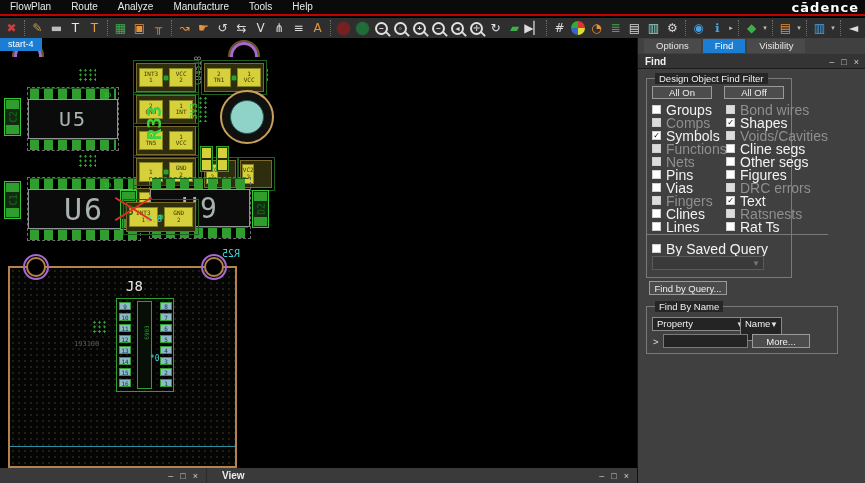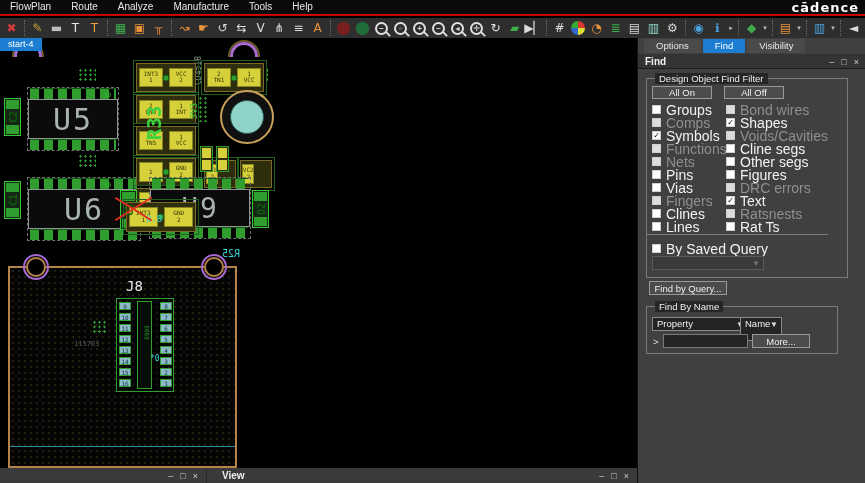--- a/index.html
+++ b/index.html
@@ -250,21 +250,21 @@
       <div class="vlabel" style="left: 188px; top: 6px; width: 20px; height: 52px;">
         <span style="color: rgb(143, 143, 143); font-size: 8px;">CD4518</span>
       </div>
       <div class="viagrid" style="left: 78px; top: 30px; width: 18px; height: 14px;"></div>
       <div class="viagrid" style="left: 250px; top: 30px; width: 18px; height: 14px;"></div>
       <div class="viagrid" style="left: 78px; top: 116px; width: 18px; height: 14px;"></div>
       <div class="ic" style="left: 28px; top: 50px; width: 90px; height: 62px;">
         <div class="padrow top"></div>
         <div class="padrow bot"></div>
         <div class="icbody">
-          <span class="iclabel" style="font-size: 30px;">U5</span>
+          <span class="iclabel" style="font-size: 20px;">U5</span>
         </div>
       </div>
       <div class="pcbtext" style="left: 104px; top: 53px; font-size: 6px; color: rgb(53, 200, 53);">10</div>
       <div class="ic" style="left: 28px; top: 140px; width: 112px; height: 62px;">
         <div class="padrow top"></div>
         <div class="padrow bot"></div>
         <div class="icbody">
           <span class="iclabel" style="font-size: 30px;">U6</span>
         </div>
       </div>
@@ -410,41 +410,41 @@
         <div class="j8pad" style="left: 43px; top: 36px; width: 12px; height: 8px;">5</div>
         <div class="j8pad" style="left: 43px; top: 47px; width: 12px; height: 8px;">4</div>
         <div class="j8pad" style="left: 43px; top: 58px; width: 12px; height: 8px;">3</div>
         <div class="j8pad" style="left: 43px; top: 69px; width: 12px; height: 8px;">2</div>
         <div class="j8pad" style="left: 43px; top: 80px; width: 12px; height: 8px;">1</div>
       </div>
       <div class="viagrid" style="left: 92px; top: 282px; width: 16px; height: 14px;"></div>
       <div class="vlabel" style="left: 136px; top: 282px; width: 20px; height: 24px;">
         <span style="color: rgb(47, 158, 47); font-size: 6px;">6903</span>
       </div>
-      <div class="pcbtext" style="left: 74px; top: 302px; font-size: 7px; color: rgb(90, 90, 90);">115703</div>
+      <div class="pcbtext" style="left: 74px; top: 302px; font-size: 7px; color: rgb(90, 90, 90);">193100</div>
       <div class="pcbtext" style="left: 150px; top: 316px; font-size: 8px;">*0</div>
       <div class="hline" style="left: 10px; top: 408px; width: 225px; height: 1px;"></div>
     </div>
 
   <div id="panel">
     <div id="panel-tabs">
         <div class="ptab">Options</div>
         <div class="ptab active">Find</div>
         <div class="ptab">Visibility</div>
       </div>
     <div id="panel-title">
       <span>Find</span>
       <span class="wctrl" style="top:0;">
         <span class="wbtn">–</span>
         <span class="wbtn">□</span>
         <span class="wbtn">×</span>
       </span>
     </div>
 
-    <div class="groupbox" style="left:8px; top:40px; width:202px; height:200px;">
+    <div class="groupbox" style="left:8px; top:40px; width:146px; height:200px;">
       <span class="grouptitle">Design Object Find Filter</span>
     </div>
     <div class="pbtn" style="left:14px; top:48px; width:60px; height:13px; line-height:12px;">All On</div>
     <div class="pbtn" style="left:86px; top:48px; width:60px; height:13px; line-height:12px;">All Off</div>
     <div id="cb-left">
         <div class="cbrow" style="left: 14px; top: 66px;">
           <span class="cbox"></span>
           <span class="cblabel">Groups</span>
         </div>
         <div class="cbrow dis" style="left: 14px; top: 79px;">

